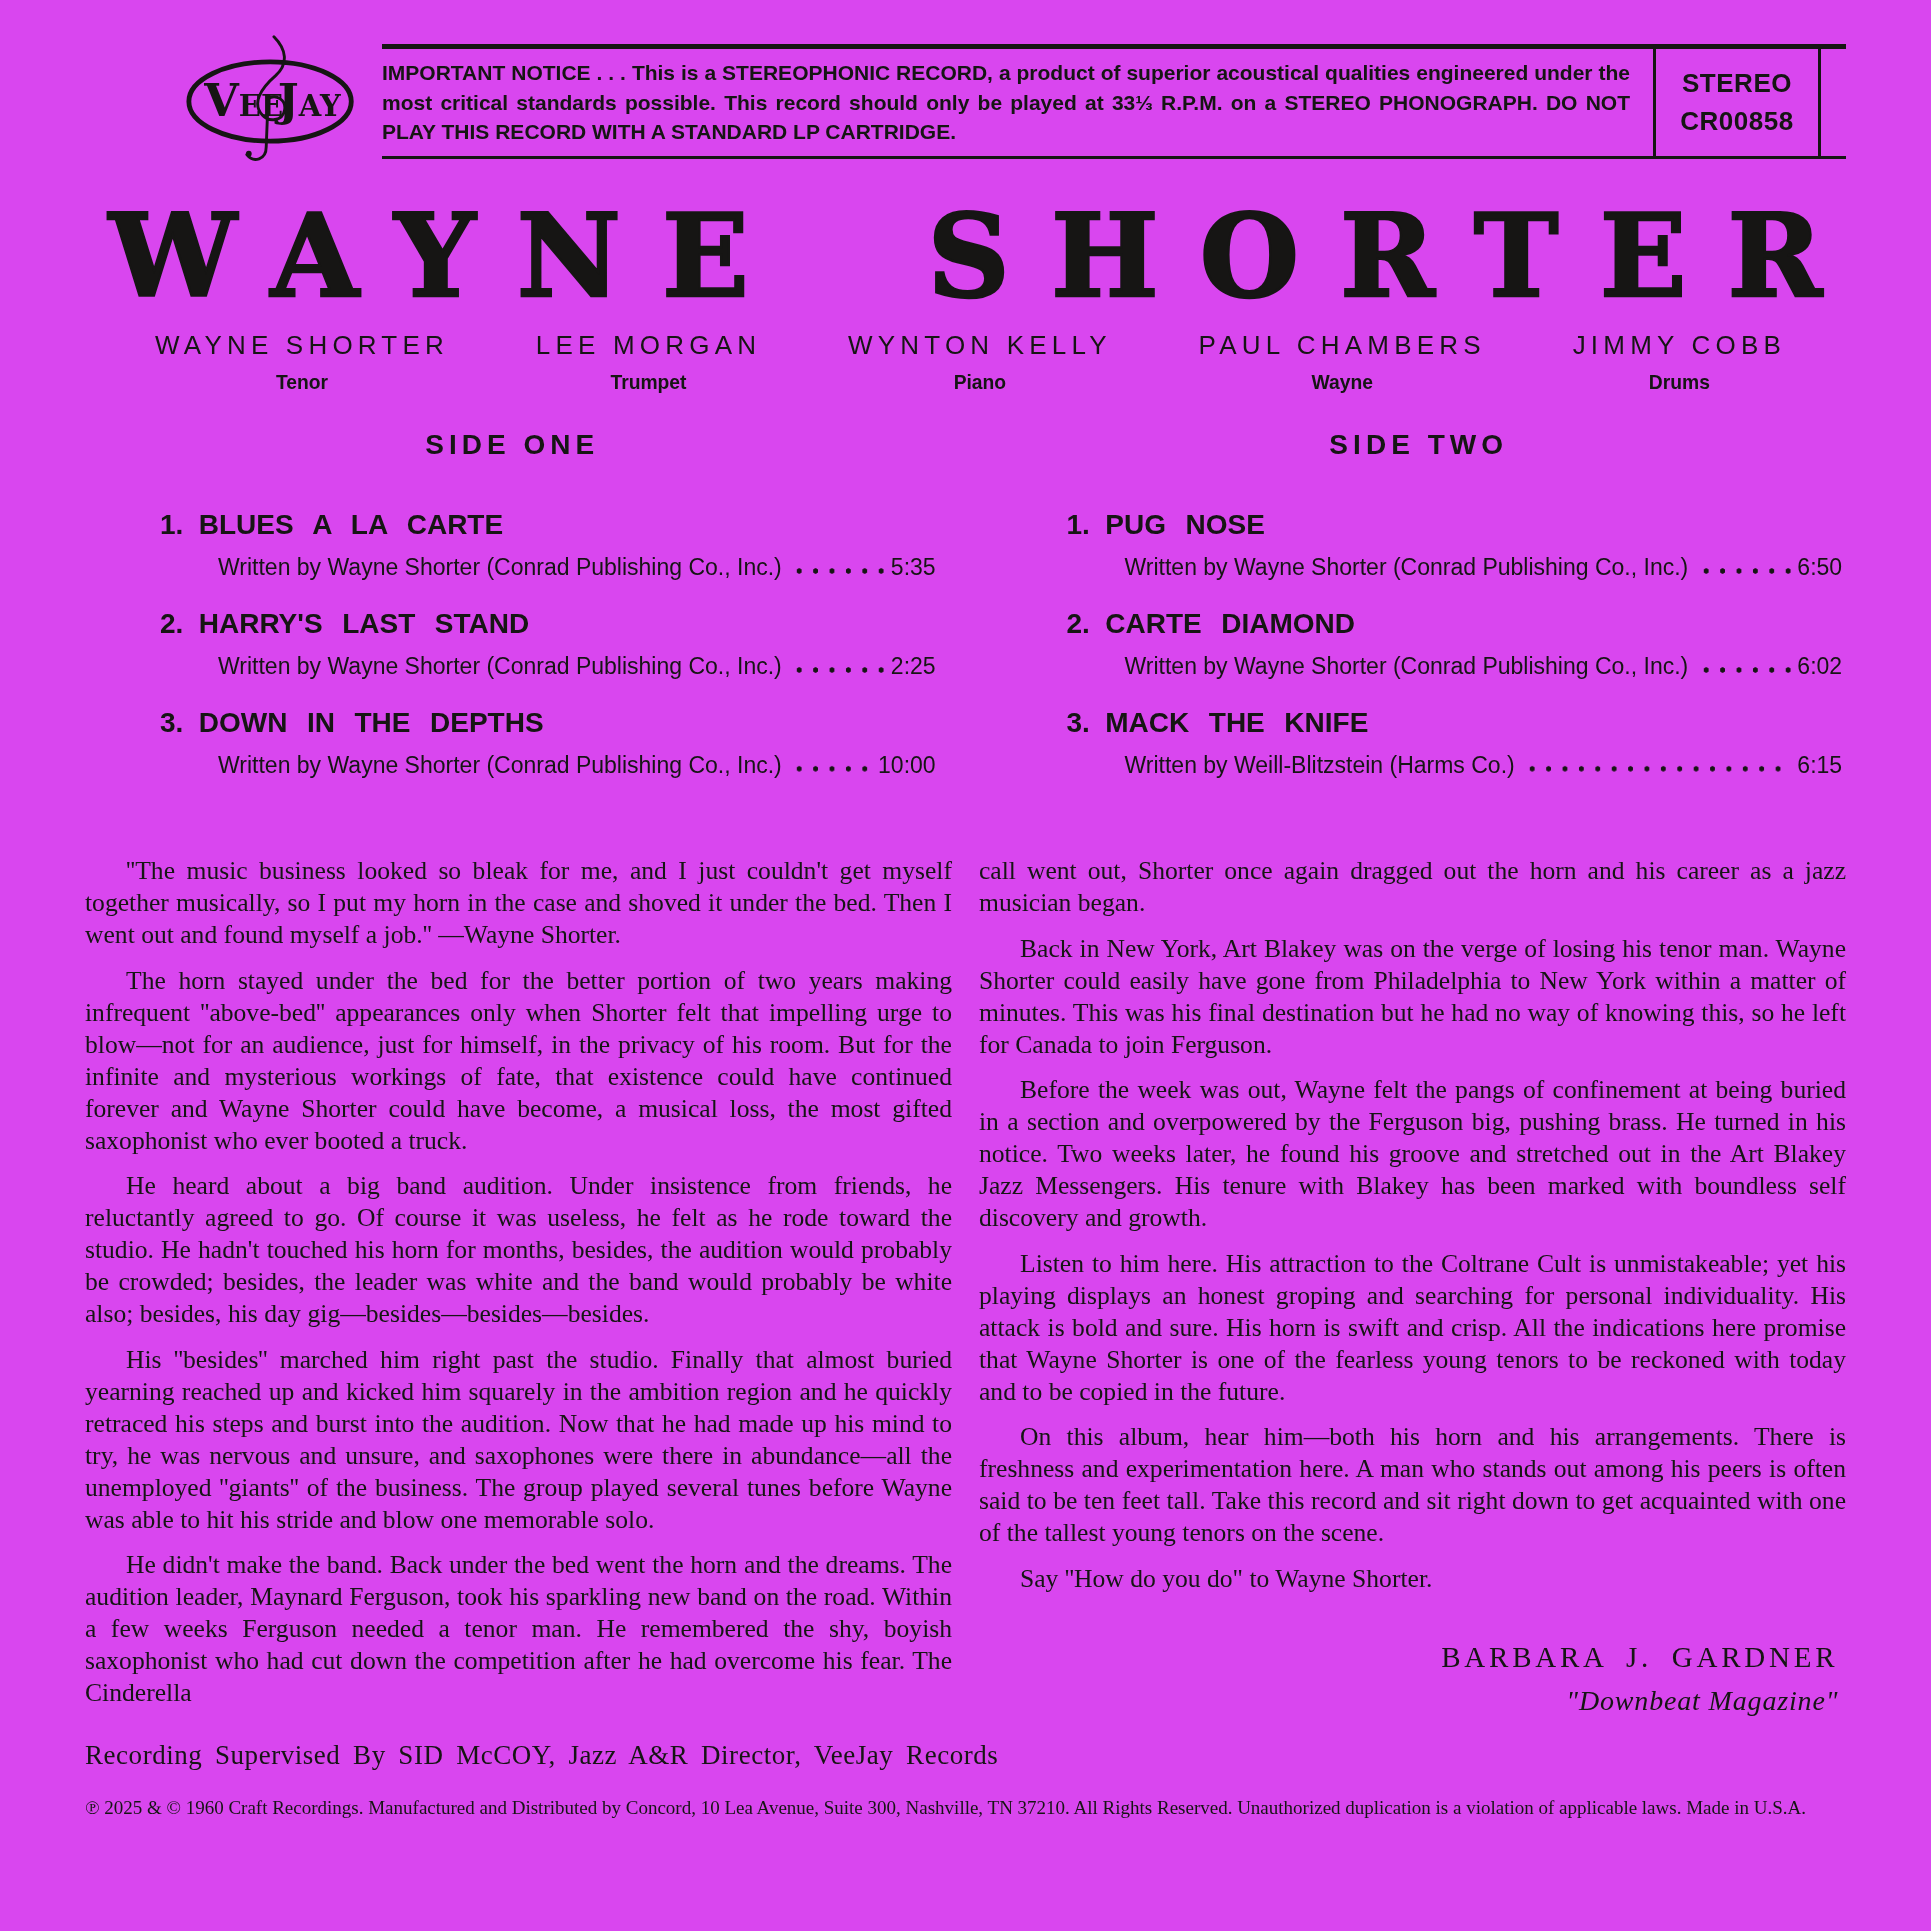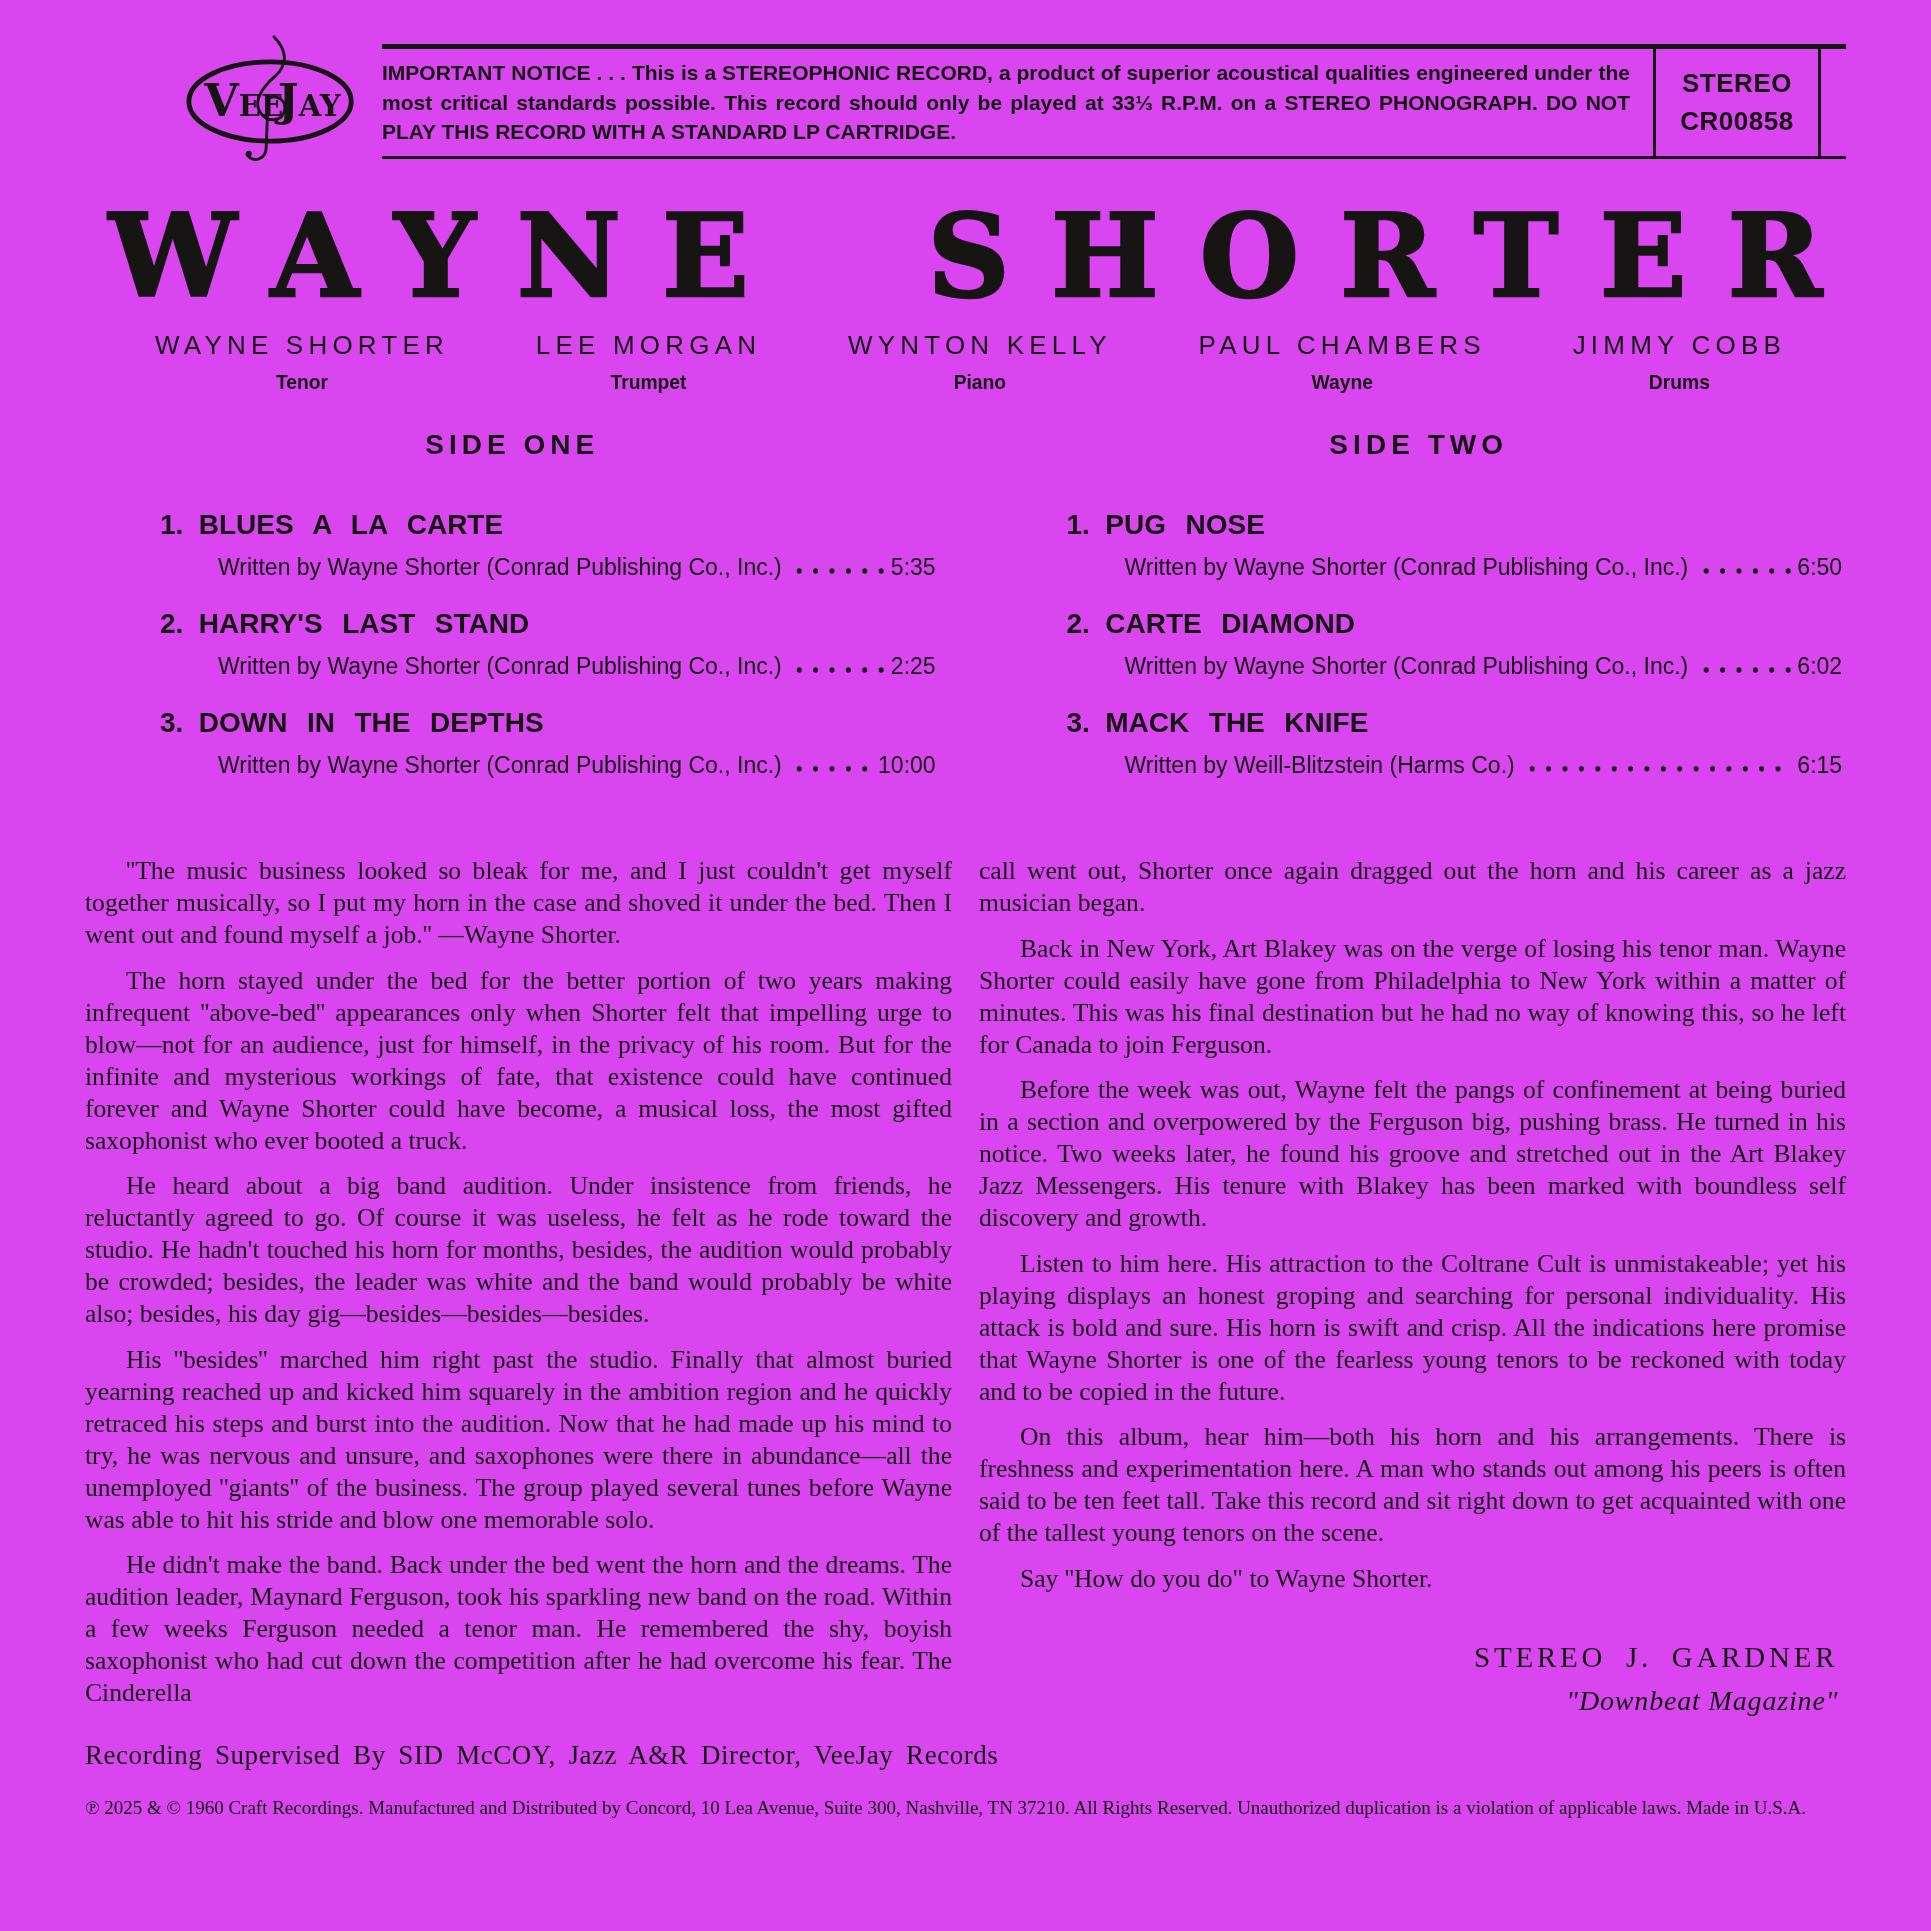--- a/index.html
+++ b/index.html
@@ -270,21 +270,21 @@
       <p>He didn't make the band. Back under the bed went the horn and the dreams. The audition leader, Maynard Ferguson, took his sparkling new band on the road. Within a few weeks Ferguson needed a tenor man. He remembered the shy, boyish saxophonist who had cut down the competition after he had overcome his fear. The Cinderella</p>
     </div>
     <div>
       <p class="noindent">call went out, Shorter once again dragged out the horn and his career as a jazz musician began.</p>
       <p>Back in New York, Art Blakey was on the verge of losing his tenor man. Wayne Shorter could easily have gone from Philadelphia to New York within a matter of minutes. This was his final destination but he had no way of knowing this, so he left for Canada to join Ferguson.</p>
       <p>Before the week was out, Wayne felt the pangs of confinement at being buried in a section and overpowered by the Ferguson big, pushing brass. He turned in his notice. Two weeks later, he found his groove and stretched out in the Art Blakey Jazz Messengers. His tenure with Blakey has been marked with boundless self discovery and growth.</p>
       <p>Listen to him here. His attraction to the Coltrane Cult is unmistakeable; yet his playing displays an honest groping and searching for personal individuality. His attack is bold and sure. His horn is swift and crisp. All the indications here promise that Wayne Shorter is one of the fearless young tenors to be reckoned with today and to be copied in the future.</p>
       <p>On this album, hear him—both his horn and his arrangements. There is freshness and experimentation here. A man who stands out among his peers is often said to be ten feet tall. Take this record and sit right down to get acquainted with one of the tallest young tenors on the scene.</p>
       <p>Say ''How do you do" to Wayne Shorter.</p>
       <div class="signature">
-        <div class="sig-name">STEREO J. GARDNER</div>
+        <div class="sig-name">BARBARA J. GARDNER</div>
         <div class="sig-source">"Downbeat Magazine"</div>
       </div>
     </div>
   </div>
 
   <div class="footer">
     <div class="supervised">Recording Supervised By SID McCOY, Jazz A&amp;R Director, VeeJay Records</div>
     <div class="legal">℗ 2025 &amp; © 1960 Craft Recordings. Manufactured and Distributed by Concord, 10 Lea Avenue, Suite 300, Nashville, TN 37210. All Rights Reserved. Unauthorized duplication is a violation of applicable laws. Made in U.S.A.</div>
   </div>
 

